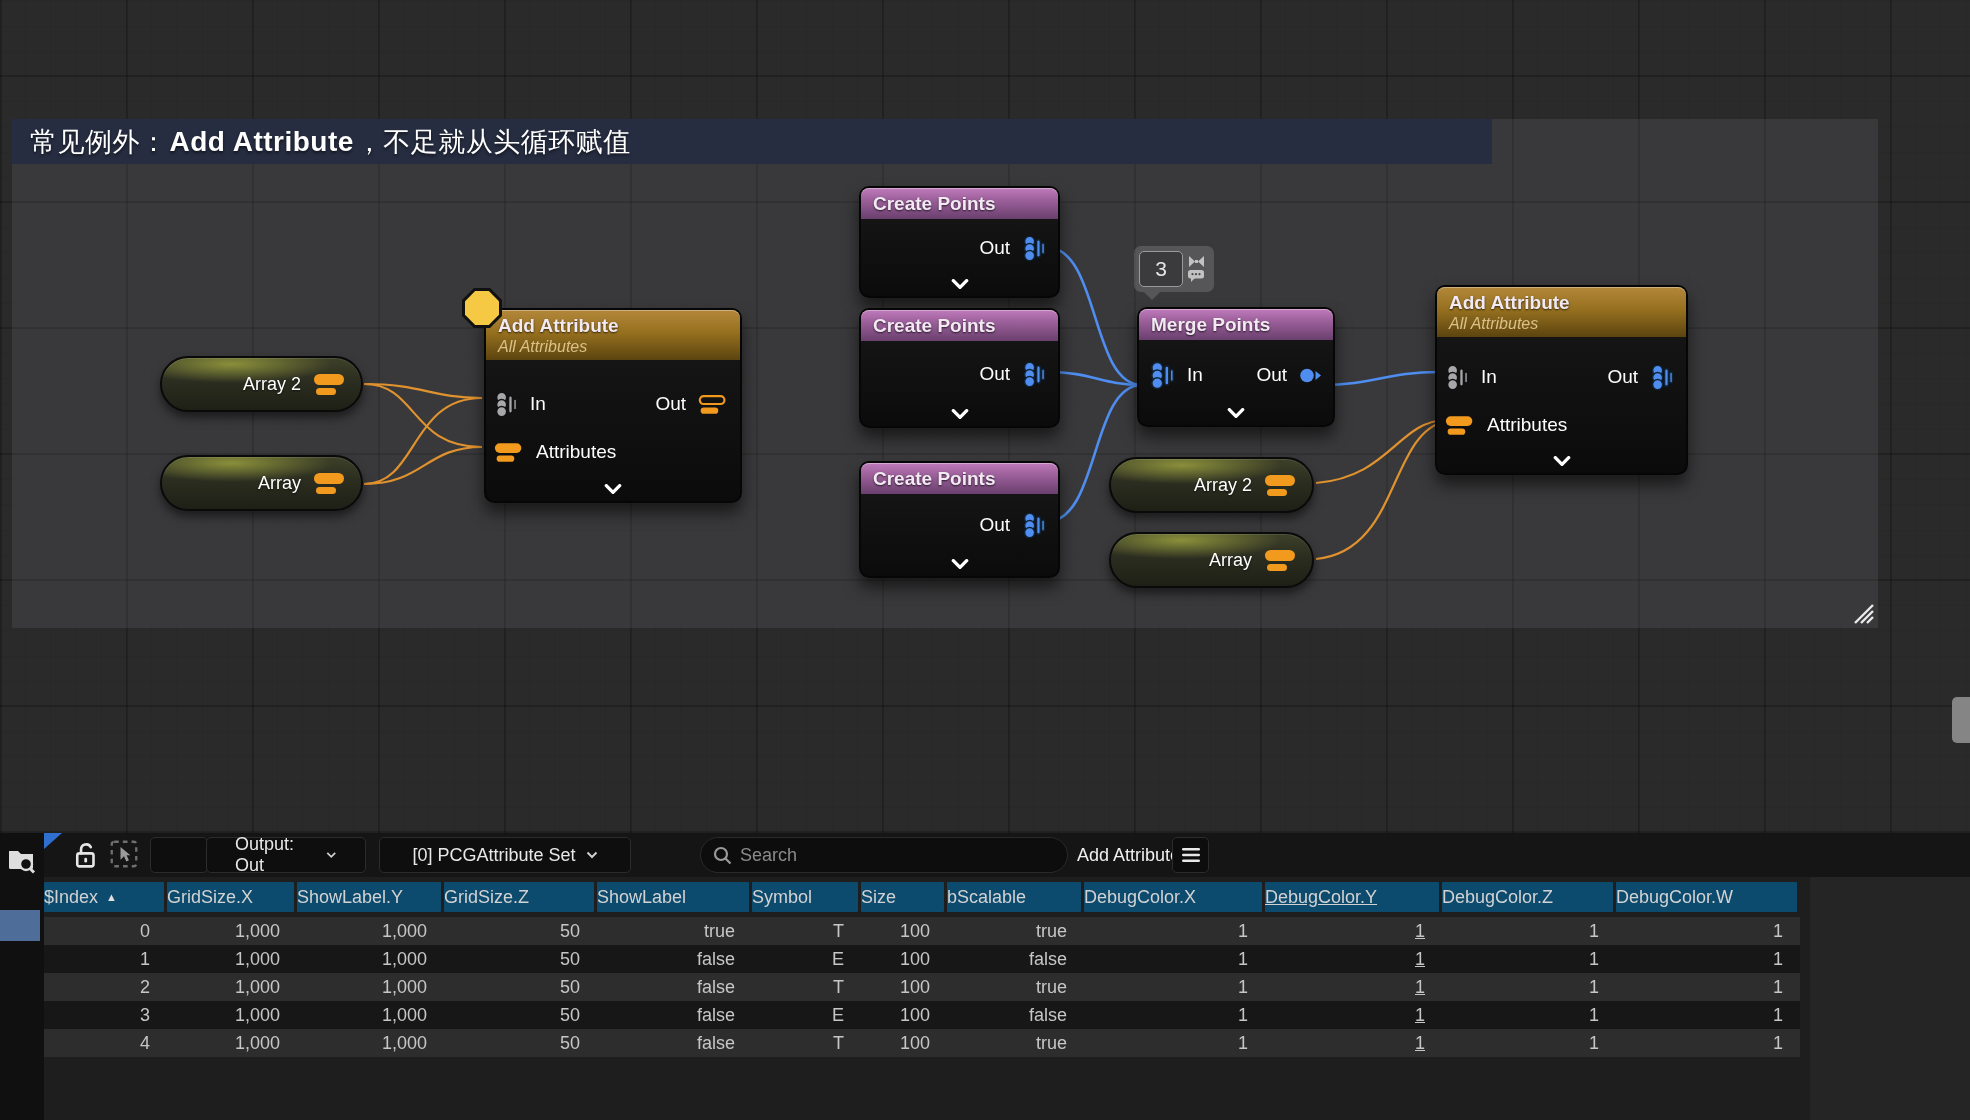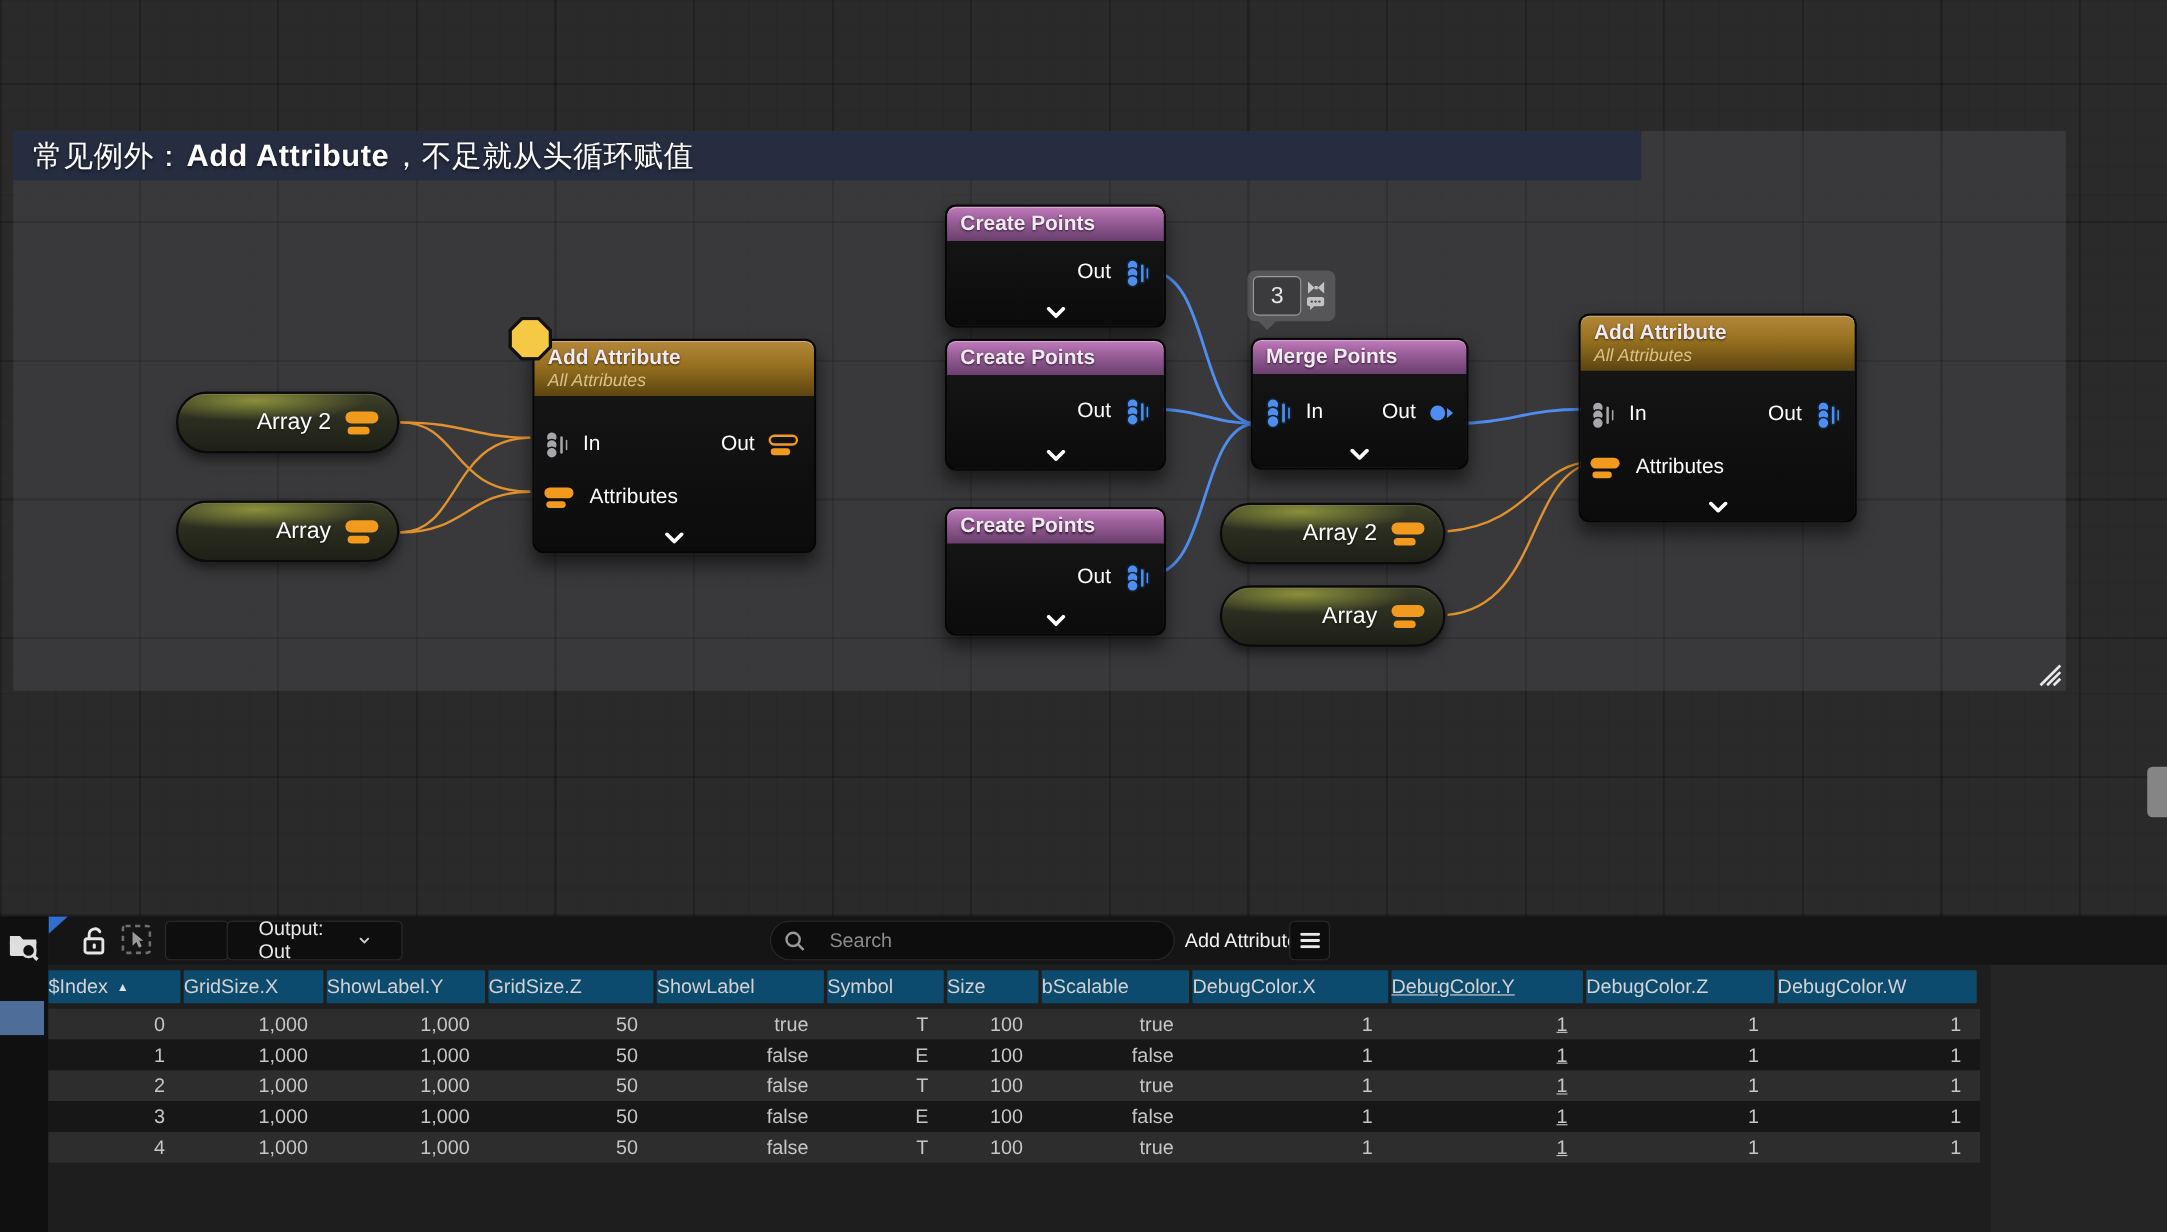--- a/index.html
+++ b/index.html
@@ -40,21 +40,21 @@
   .icon-blue{color:#4f8ef0;}
   .icon-gray{color:#a7a7ab;}
 
   
   .pill{position:absolute;z-index:3;height:56px;border-radius:28px;border:2px solid #0a0a0a;box-sizing:border-box;
     background:
       radial-gradient(140px 26px at 35% 12%, rgba(205,212,75,0.55), rgba(205,212,75,0) 72%),
       linear-gradient(180deg,#3d4028 0%,#2b2d20 45%,#20211700 100%),#1e2016;
     box-shadow:0 6px 10px rgba(0,0,0,.5), inset 0 1px 0 rgba(255,255,255,.10);
     display:flex;align-items:center;justify-content:flex-end;padding-right:14px;}
-  .pill-label{color:#fff;font-size:21px;margin-right:12px;text-shadow:0 1px 2px rgba(0,0,0,.6);}
+  .pill-label{color:#fff;font-size:18px;margin-right:12px;text-shadow:0 1px 2px rgba(0,0,0,.6);}
 
   .octagon{position:absolute;left:462px;top:288px;width:40px;height:40px;z-index:4;
     clip-path:polygon(30% 0,70% 0,100% 30%,100% 70%,70% 100%,30% 100%,0 70%,0 30%);background:#111;}
   .octagon>div{position:absolute;inset:3px;clip-path:polygon(30% 0,70% 0,100% 30%,100% 70%,70% 100%,30% 100%,0 70%,0 30%);background:#f6c945;}
 
   .debug-tip{position:absolute;left:1134px;top:246px;width:80px;height:46px;z-index:4;
     background:rgba(175,175,180,0.25);border-radius:7px;display:flex;align-items:center;padding:0 5px;box-sizing:border-box;}
   .debug-tip:after{content:"";position:absolute;left:10px;bottom:-8px;border:8px solid transparent;border-top-color:rgba(175,175,180,0.25);border-bottom:0;}
   .debug-num{width:42px;height:34px;background:#3b3b3d;border:1px solid #9a9a9a;border-radius:5px;
     color:#e6e6e6;font-size:21px;display:flex;align-items:center;justify-content:center;}
@@ -64,21 +64,21 @@
   .bottom{position:absolute;left:0;top:833px;width:1970px;height:287px;background:#252525;z-index:5;}
   .side-rail{position:absolute;left:0;top:0;width:44px;height:287px;background:#101010;}
   .rail-sel{position:absolute;left:0;top:77px;width:40px;height:31px;background:#4e6e99;}
   .rail-icon{position:absolute;left:7px;top:12px;}
   .toolbar{position:absolute;left:44px;top:0;width:1926px;height:44px;background:#151515;}
   .corner-tri{position:absolute;left:0;top:0;width:18px;height:16px;background:#2f6fd0;clip-path:polygon(0 0,100% 0,0 100%);}
   .tb-icon{position:absolute;top:7px;display:flex;align-items:center;justify-content:center;}
   .tb-btn{position:absolute;top:4px;height:36px;background:#0e0e0e;border:1px solid #2c2c2c;border-radius:5px;
     display:flex;align-items:center;justify-content:center;box-sizing:border-box;color:#e8e8e8;font-size:18px;gap:10px;padding:0 28px;}
   .search{position:absolute;left:656px;top:4px;width:368px;height:36px;background:#0d0d0d;border:1px solid #2a2a2a;
-    border-radius:18px;display:flex;align-items:center;padding:0 12px;box-sizing:border-box;gap:20px;}
+    border-radius:18px;display:flex;align-items:center;padding:0 12px;box-sizing:border-box;gap:6px;}
   .search input{background:transparent;border:none;outline:none;color:#cfcfcf;font-size:18px;width:280px;font-family:inherit;}
   .search input::placeholder{color:#8b8b8b;}
   .addattr-label{position:absolute;left:1033px;top:0;height:44px;display:flex;align-items:center;color:#f0f0f0;font-size:18px;}
   .menu-btn{position:absolute;left:1128px;top:4px;width:37px;height:36px;background:#0d0d0d;border:1px solid #2c2c2c;border-radius:5px;
     display:flex;align-items:center;justify-content:center;box-sizing:border-box;}
 
   .table-zone{position:absolute;left:44px;top:44px;width:1766px;height:243px;background:#1e1e1e;}
   .thead{position:absolute;left:44px;top:46px;display:flex;height:36px;align-items:center;}
   .hcell{background:#0c4a6e;height:30px;line-height:30px;text-align:left;color:#d2d2d2;font-size:18px;
     margin-right:3px;border-radius:1px;position:relative;}
@@ -401,20 +401,26 @@
             <rect x="4.5" y="5.8" width="11" height="3.2" rx="1.6" fill="#e8e8e8"></rect>
             <rect x="8" y="11.6" width="4" height="3.2" rx="1.6" fill="#e8e8e8"></rect>
           </svg>
       </div>
       <div class="tb-btn" style="left:162px;width:160px;">
         <span>Output: Out</span>
         <svg width="12" height="8" viewBox="0 0 12 8">
             <polyline points="1.5,1.5 6,6 10.5,1.5" fill="none" stroke="#cfcfcf" stroke-width="2"></polyline>
           </svg>
       </div>
+      <div class="tb-btn" style="left:335px;width:252px;">
+        <span>[0] PCGAttribute Set</span>
+        <svg width="12" height="8" viewBox="0 0 12 8">
+            <polyline points="1.5,1.5 6,6 10.5,1.5" fill="none" stroke="#cfcfcf" stroke-width="2"></polyline>
+          </svg>
+      </div>
       <div class="search">
         <svg width="19" height="19" viewBox="0 0 19 19">
             <circle cx="8" cy="8" r="6" fill="none" stroke="#9a9a9a" stroke-width="2.2"></circle>
             <line x1="12.5" y1="12.5" x2="17.5" y2="17.5" stroke="#9a9a9a" stroke-width="2.2"></line>
           </svg>
         <input type="text" placeholder="Search" style="">
       </div>
       <div class="addattr-label">Add Attribute</div>
       <div class="menu-btn">
         <svg width="18" height="14" viewBox="0 0 18 14">

